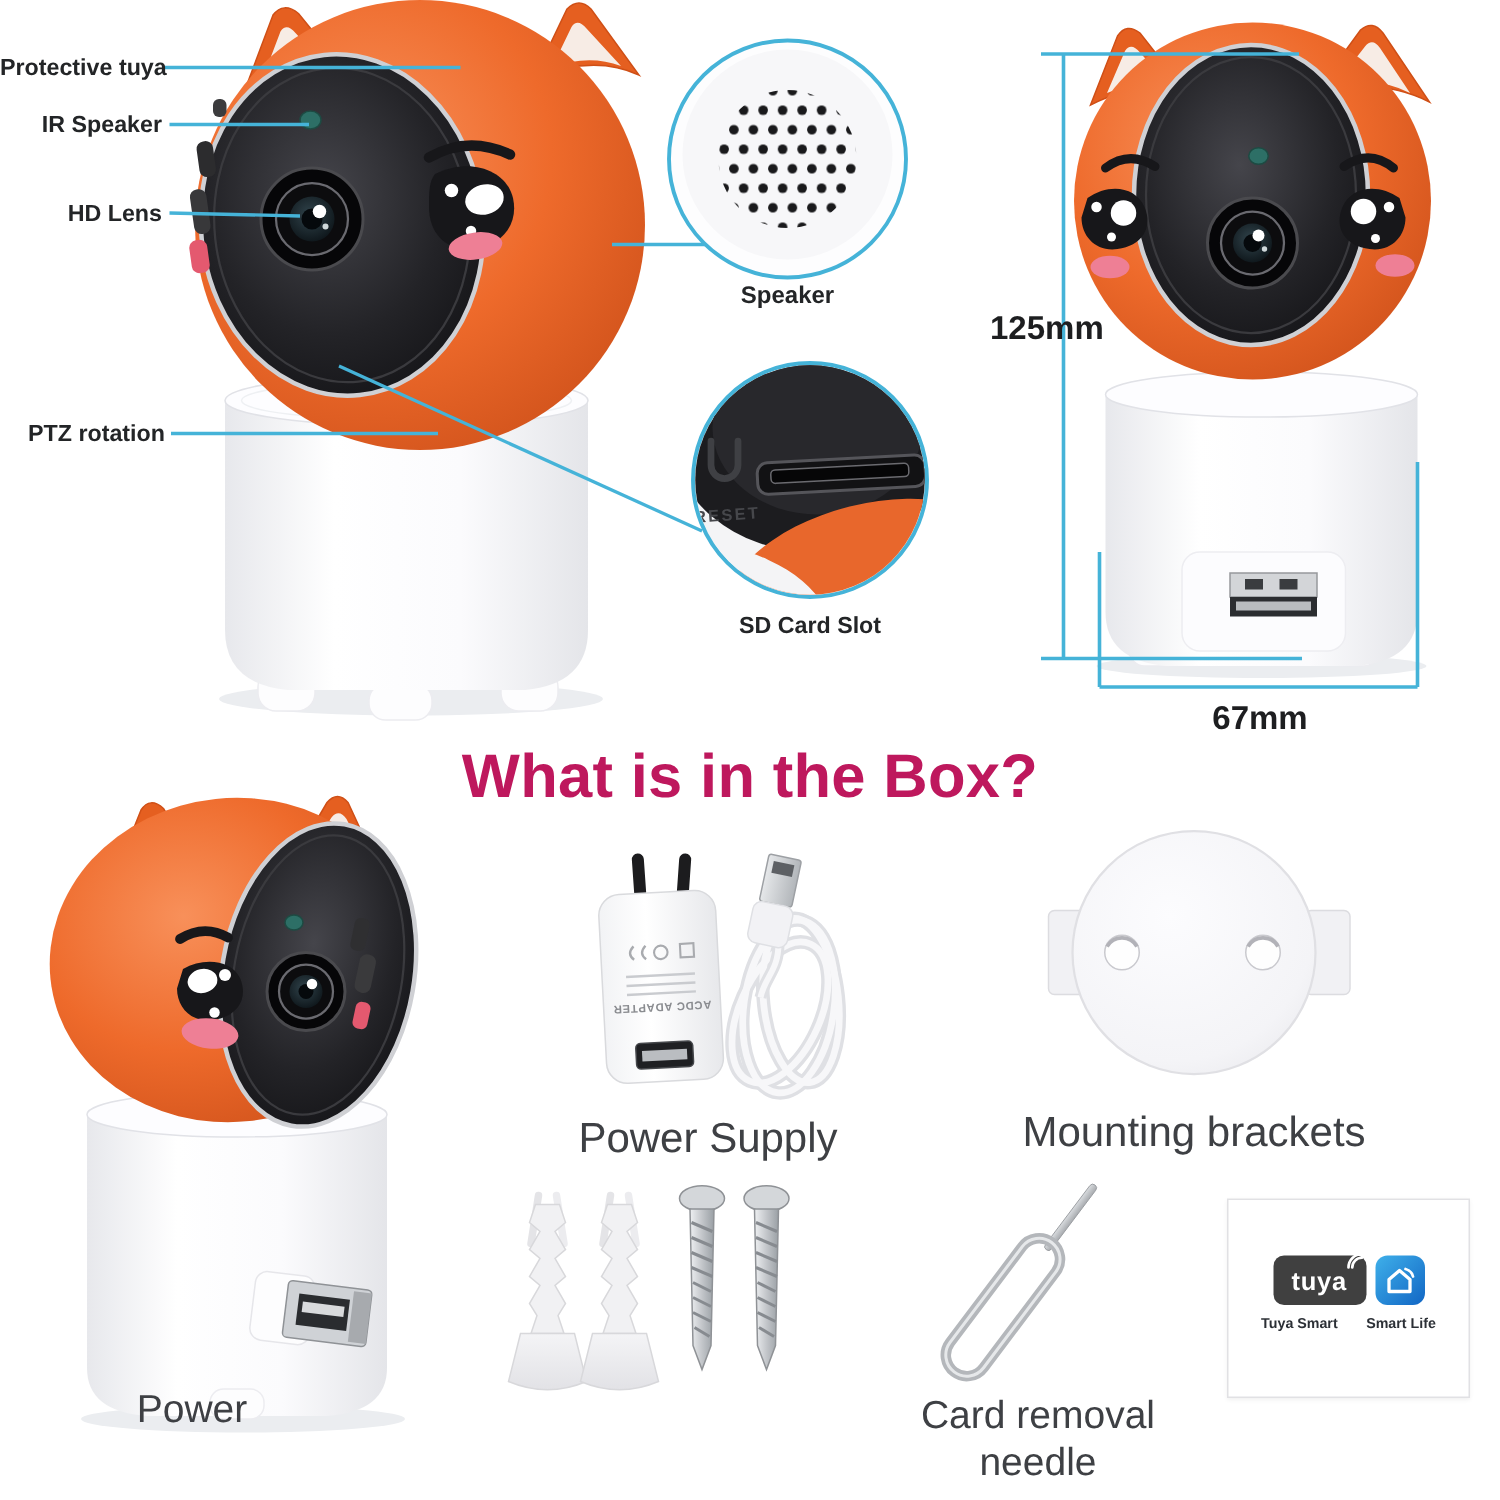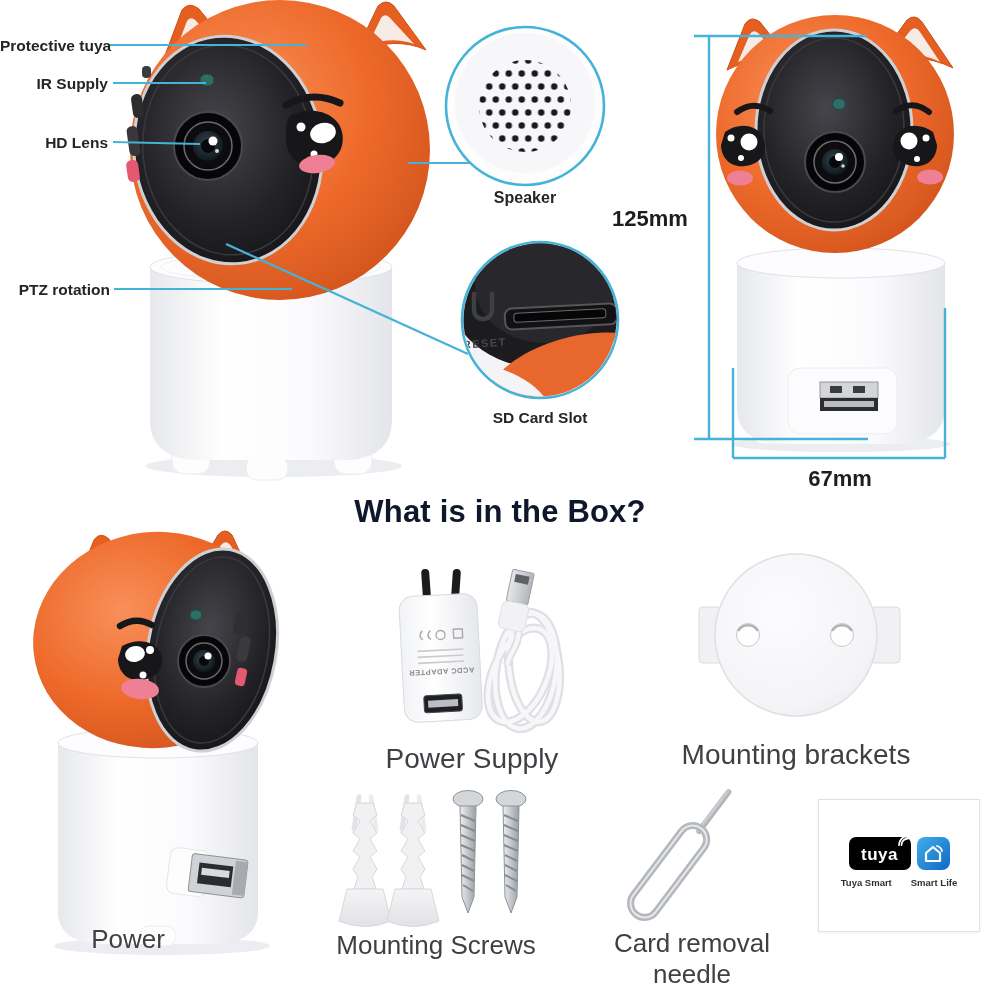--- a/index.html
+++ b/index.html
@@ -16,33 +16,33 @@
   }
   
   .detail-label{
     position:absolute;font-size:16px;font-weight:700;color:#232527;text-align:center;
   }
   .dim-label{
     position:absolute;font-size:22px;font-weight:600;color:#1d1e20;white-space:nowrap;
   }
   .box-title{
     position:absolute;left:0;top:494px;width:1000px;text-align:center;
-    font-size:31px;font-weight:700;color:#0f172a;letter-spacing:.2px;
+    font-size:41px;font-weight:700;color:#be185d;letter-spacing:.2px;
   }
   .item-label{
     position:absolute;font-size:26px;font-weight:400;color:#3e4044;text-align:center;line-height:31px;
   }
   
   .manual-card{
     position:absolute;left:818px;top:799px;width:160px;height:131px;background:#ffffff;
     border:1px solid #e1e1e4;box-shadow:0 1px 3px rgba(0,0,0,.06);
   }
   .tuya-row{display:flex;justify-content:center;align-items:center;gap:6px;margin-top:37px;}
   .tuya-badge{
-    position:relative;width:62px;height:33px;background:#000000;border-radius:7px;
+    position:relative;width:62px;height:33px;background:#404040;border-radius:7px;
     display:flex;align-items:center;justify-content:center;
   }
   .tuya-word{color:#fff;font-size:17px;font-weight:700;letter-spacing:.5px;margin-top:2px;}
   .tuya-wifi{position:absolute;top:-4px;right:-1px;}
   .life-badge{
     width:33px;height:33px;border-radius:8px;background:linear-gradient(135deg,#3fb0ea,#1166c4);
     display:flex;align-items:center;justify-content:center;
   }
   .manual-caption{
     display:flex;justify-content:center;gap:19px;margin-top:7px;
@@ -228,26 +228,26 @@
           <rect x="505" y="306" width="112" height="21" rx="7" fill="#121214" stroke="#55555a" stroke-width="2"></rect>
           <rect x="514" y="311" width="92" height="9" rx="3" fill="#060607" stroke="#6b6b70" stroke-width="1"></rect>
         </g>
         <path d="M474,294 v16 a9,9 0 0 0 18,0 v-16" fill="none" stroke="#3f4044" stroke-width="4.5" stroke-linecap="round"></path>
         <text x="485" y="347" font-size="11" fill="#46474b" letter-spacing="1.5" text-anchor="middle" transform="rotate(-4 485 347)" font-weight="700">RESET</text>
       </g>
     </g>
   </svg>
 
   <div class="callout" style="top:37px;width:106px">Protective tuya</div>
-  <div class="callout" style="top:75px;width:108px">IR Supply</div>
+  <div class="callout" style="top:75px;width:108px">IR Speaker</div>
   <div class="callout" style="top:134px;width:108px">HD Lens</div>
   <div class="callout" style="top:281px;width:110px">PTZ rotation</div>
   <div class="detail-label" style="left:455px;top:189px;width:140px">Speaker</div>
   <div class="detail-label" style="left:450px;top:409px;width:180px;font-size:15.5px">SD Card Slot</div>
-  <div class="dim-label" style="left:612px;top:206px">125mm</div>
+  <div class="dim-label" style="left:660px;top:206px">125mm</div>
   <div class="dim-label" style="left:800px;top:466px;width:80px;text-align:center">67mm</div>
 
   <div class="box-title">What is in the Box?</div>
 
   <svg class="abs" style="left:22px;top:528px" width="265" height="432" viewBox="0 0 265 432">
     <g>
       <path d="M52,62 L72,12 Q78,3 87,11 L114,56 Q84,46 52,62 Z" fill="#e55f20" stroke="#cf4f16"></path>
       <path d="M64,54 L77,25 Q81,18 87,25 L102,50 Q84,44 64,54 Z" fill="#f6ebe5"></path>
       <path d="M172,48 L196,7 Q203,-1 210,7 L228,46 Q202,34 172,48 Z" fill="#e55f20" stroke="#cf4f16"></path>
       <path d="M182,43 L199,17 Q204,11 209,18 L221,42 Q202,34 182,43 Z" fill="#f6ebe5"></path>
@@ -449,16 +449,15 @@
     </div>
     <div class="manual-caption">
       <span>Tuya Smart</span>
       <span>Smart Life</span>
     </div>
   </div>
 
   <div class="item-label" style="left:28px;top:924px;width:200px">Power</div>
   <div class="item-label" style="left:372px;top:743px;width:200px;font-size:28px">Power Supply</div>
   <div class="item-label" style="left:668px;top:739px;width:256px;font-size:28px">Mounting brackets</div>
-  <div class="item-label" style="left:318px;top:930px;width:236px">Mounting Screws</div>
   <div class="item-label" style="left:594px;top:928px;width:196px">Card removal needle</div>
 
 </div>
 
 </body></html>

